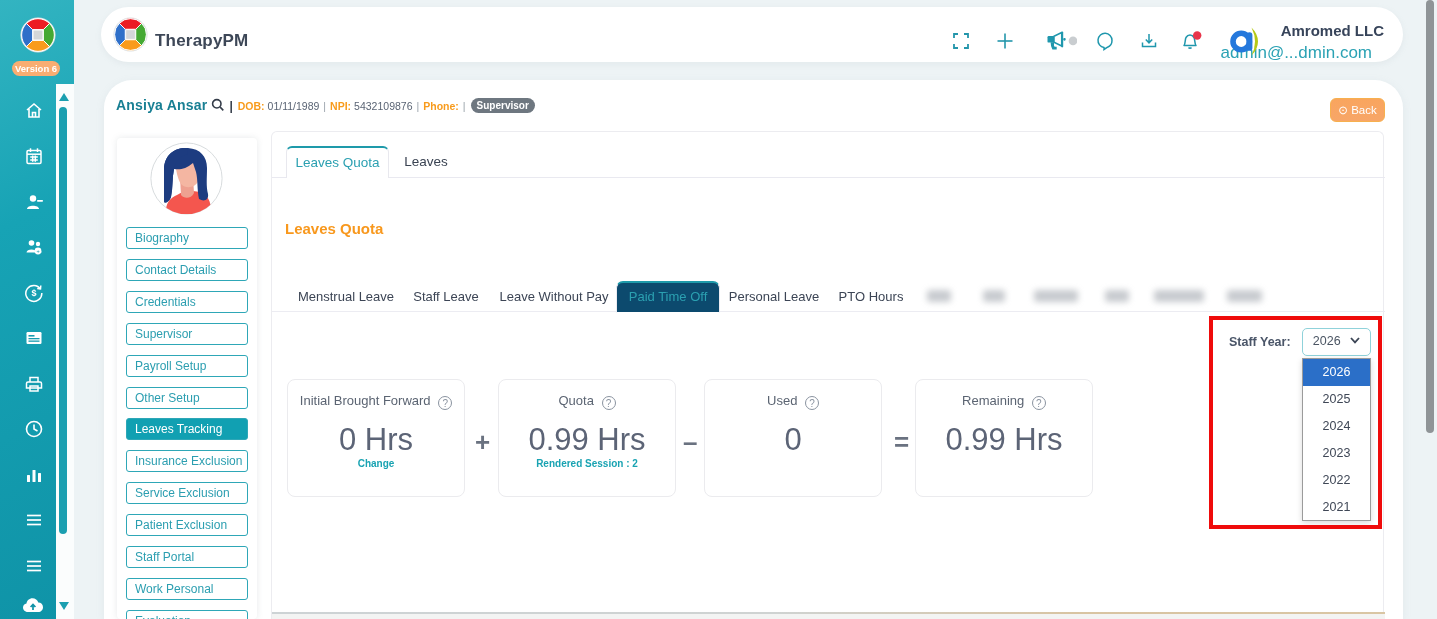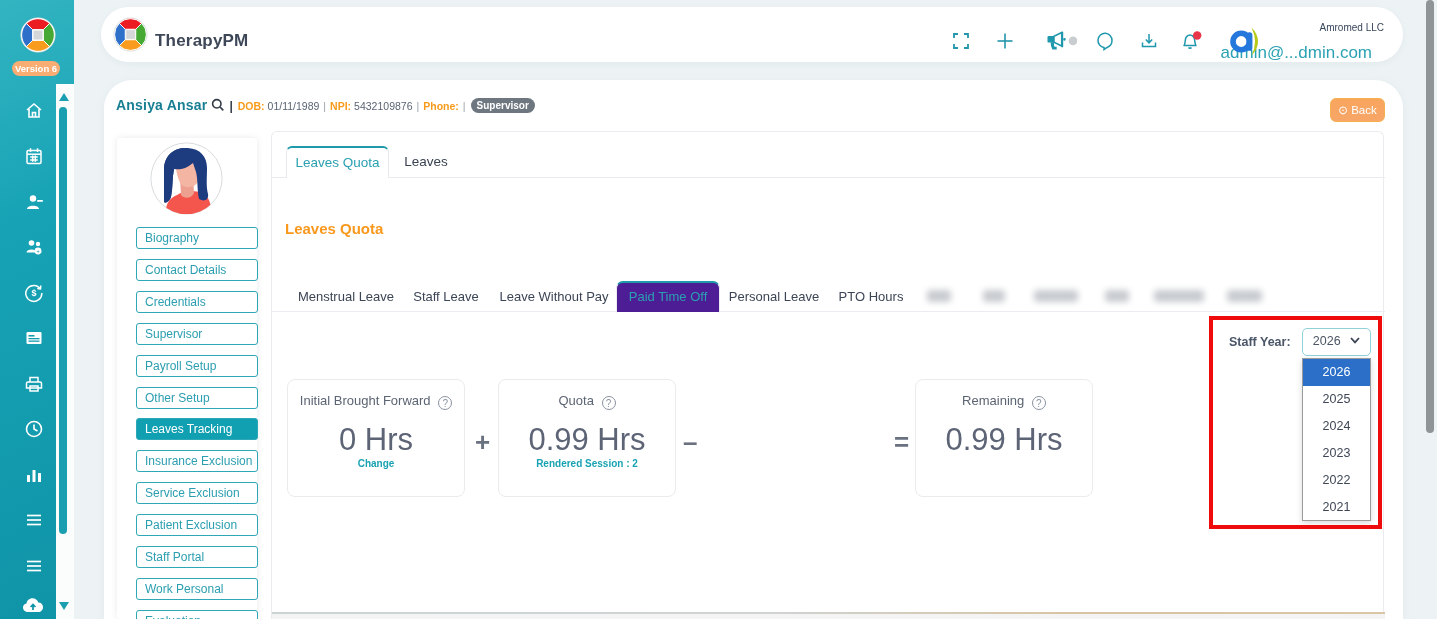--- a/index.html
+++ b/index.html
@@ -17,59 +17,59 @@
   color:#fff; font-size:9.5px; font-weight:bold; text-align:center; line-height:15px; }
 .sbicon { left:24px; width:20px; height:20px; color:#fff; }
 .sbicon svg { width:20px; height:20px; display:block; }
 
 
 #header { left:101px; top:7px; width:1302px; height:55px; background:#fff; border-radius:28px;
   box-shadow:0 2px 6px rgba(150,165,170,.12); }
 #brand { left:54px; top:24px; font-size:17px; font-weight:bold; color:#3d4757; letter-spacing:.2px; }
 .hicon { top:24px; width:20px; height:20px; color:#2396ab; }
 .hicon svg { width:100%; height:100%; display:block; }
-#companyname { top:15px; right:19px; font-size:10px; font-weight:normal; color:#37445a; text-align:right; }
+#companyname { top:15px; right:19px; font-size:15px; font-weight:bold; color:#37445a; text-align:right; }
 #companymail { top:36px; right:31px; font-size:17px; color:#2ba2b4; text-align:right; }
 
 
 #card { left:104px; top:80px; width:1299px; height:539px; background:#fff; border-radius:28px 28px 0 0;
   box-shadow:0 2px 8px rgba(150,165,170,.12); }
 #personrow { left:12px; top:17px; font-size:10.5px; color:#5a6474; }
 #personrow b.name { color:#187f93; font-size:14px; font-weight:bold; letter-spacing:.2px; }
 #personrow .lbl { color:#f89b1c; font-weight:bold; margin:0 3px 0 0;text-align:center; }
 #personrow .pipe { color:#9aa3ab; margin:0 4px; }
 #personrow .pipe.pd { color:#343c49; font-weight:bold; margin:0 5px 0 4px; font-size:12px; }
 #badge-sup { display:inline-block; background:#6e7780; color:#fff; font-size:10px; font-weight:bold;
   border-radius:8px; padding:2px 6px; vertical-align:1px; margin-left:1px; }
 #backbtn { left:1226px; top:18px; width:55px; height:24px; border-radius:6px; text-align:center;
   background:linear-gradient(180deg,#f9a55e,#f7a668); border:1px solid #f7b04e;
   color:#fff; font-size:11.5px; line-height:22px; }
 
 
 #menucard { left:13px; top:58px; width:140px; height:481px; background:#fff;
   box-shadow:0 0 6px rgba(120,135,140,.18); border-radius:4px; }
 #avatarwrap { left:33px; top:4px; width:73px; height:73px; }
-.mbtn { left:19px; width:122px; height:22px; border:1px solid #2ea7b7; border-radius:3px;
+.mbtn { left:9px; width:122px; height:22px; border:1px solid #2ea7b7; border-radius:3px;
   background:#fff; color:#2b9eb0; font-size:12px; line-height:20px; padding-left:8px; }
 .mbtn.active { background:#11a0b2; color:#fff; }
 
 
 #panel { left:167px; top:51px; width:1113px; height:488px; border:1px solid #ececf0; border-bottom:none;
   border-radius:6px 6px 0 0; }
 .tab1-active { left:14px; top:14px; width:103px; height:32px; background:#fff;
   border:1px solid #e8e8ee; border-top:2px solid #1e9aaa; border-bottom:none; border-radius:6px 6px 0 0;
   color:#2ba0b1; font-size:13.5px; text-align:center; line-height:29px; z-index:2; }
 #tab1line { left:0px; top:45px; width:1113px; height:1px; background:#e9e9f0; }
 .tab1-b { left:124px; top:14px; width:60px; height:32px; color:#3a4352; font-size:13.5px; text-align:center; line-height:31px; }
 #lqhead { left:13px; top:88px; color:#f8981d; font-size:15px; font-weight:bold; }
 
 #subtabs { left:0; top:149px; width:1113px; height:31px; }
 #subline { left:0px; top:179px; width:1113px; height:1px; background:#ececf2; }
 .stab { top:0; height:31px; font-size:13px; color:#3c4555; line-height:31px; text-align:center; }
-.stab.active { color:#2ba0b1; background:#4c1d95; border:1px solid #ececf2; border-top:2px solid #1e9aaa;
+.stab.active { color:#2ba0b1; background:#0c4a6e; border:1px solid #ececf2; border-top:2px solid #1e9aaa;
   border-bottom:1px solid #fff; border-radius:7px 7px 0 0; z-index:2; line-height:28px; height:32px; }
 .blurt { top:9px; height:12px; background:#9aa0a8; opacity:.55; border-radius:3px; filter:blur(3px); }
 
 
 .scard { top:247px; width:178px; height:118px; background:#fff; border:1px solid #ebebee; border-radius:8px;
   text-align:center; }
 .scard .t { margin-top:13px; font-size:13px; color:#5b6472; }
 .scard .v { margin-top:12px; font-size:31px; color:#5c6476; }
 .scard .l { margin-top:0; font-size:10px; font-weight:bold; color:#19a3b2; }
 .qm { display:inline-block; width:14px; height:14px; border:1px solid #8a93a0; border-radius:50%;
@@ -256,20 +256,24 @@
   <div class="scard abs" style="left:15px">
         <div class="t">Initial Brought Forward <span class="qm">?</span></div>
         <div class="v">0 Hrs</div>
         <div class="l">Change</div>
       </div>
       <div class="scard abs" style="left:226px">
         <div class="t">Quota <span class="qm">?</span></div>
         <div class="v">0.99 Hrs</div>
         <div class="l">Rendered Session : 2</div>
       </div>
+      <div class="scard abs" style="left:432px">
+        <div class="t">Used <span class="qm">?</span></div>
+        <div class="v">0</div>
+      </div>
       <div class="scard abs" style="left:643px">
         <div class="t">Remaining <span class="qm">?</span></div>
         <div class="v">0.99 Hrs</div>
       </div>
       <div class="op abs" style="left:203px">+</div>
       <div class="op abs" style="left:411px">–</div>
       <div class="op abs" style="left:622px">=</div>
     </div>
 </div>
 

